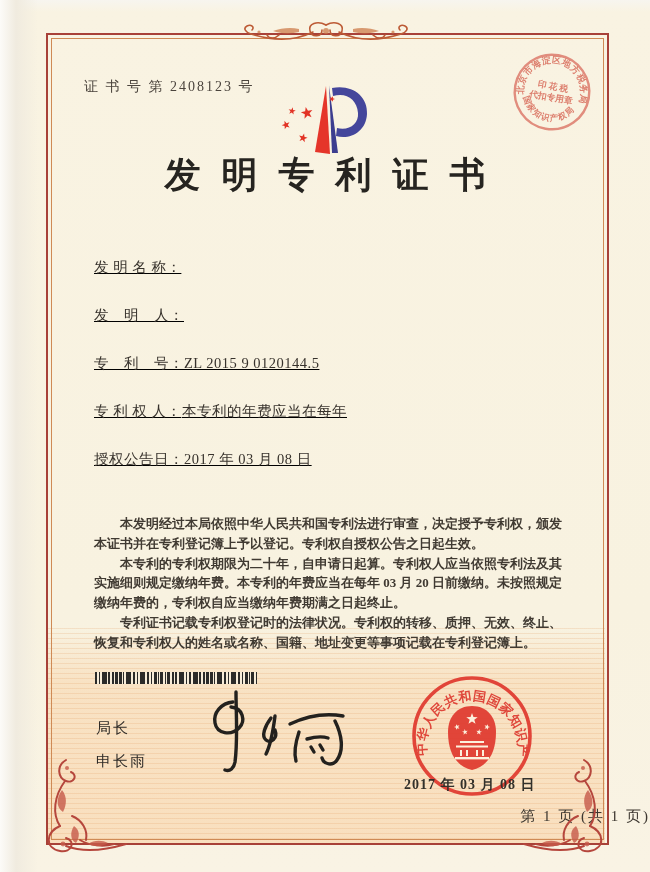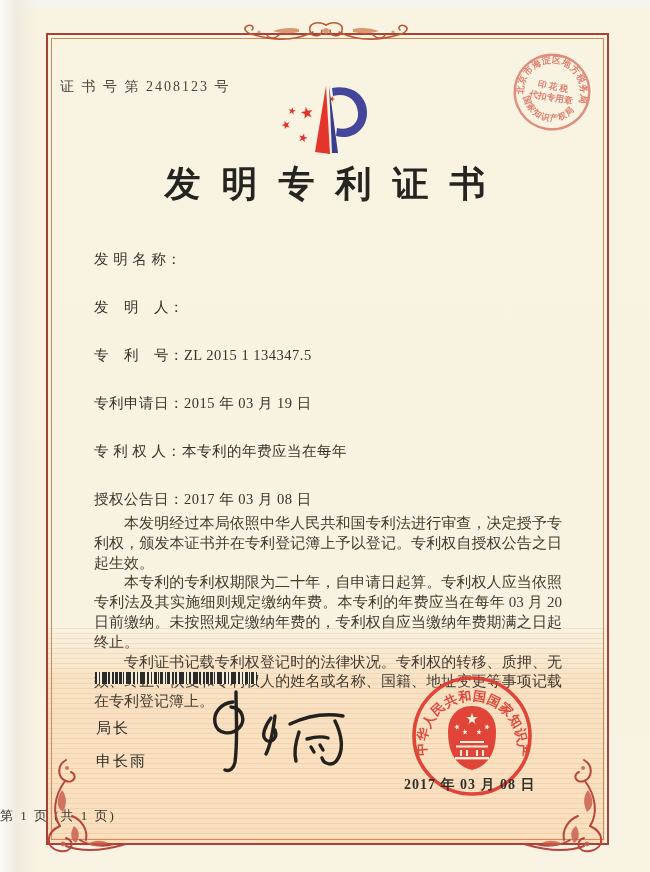--- a/index.html
+++ b/index.html
@@ -24,61 +24,62 @@
   }
   .frame-outer{
     position:absolute;left:46px;top:33px;width:559px;height:808px;
     border:2px solid #a84138;
   }
   .frame-inner{
     position:absolute;left:3px;top:3px;right:3px;bottom:3px;
     border:1px solid #cf8a55;
   }
   .cert-no{
-    position:absolute;left:60px;top:78px;
+    position:absolute;left:84px;top:78px;
     font-size:14px;color:#4b443d;letter-spacing:2px;white-space:nowrap;
   }
   .logo{position:absolute;left:280px;top:84px;width:92px;height:76px;}
   .title{
-    position:absolute;left:0;right:0;top:160px;text-align:center;
+    position:absolute;left:0;right:0;top:151px;text-align:center;
     font-size:36px;font-weight:bold;color:#262420;
     letter-spacing:21px;text-indent:21px;white-space:nowrap;
   }
-  .fields{position:absolute;left:94px;top:248px;right:60px;}
+  .fields{position:absolute;left:94px;top:256px;right:60px;text-decoration:underline;}
   .field-row{
     display:flex;align-items:baseline;margin-bottom:26px;
     font-size:14.5px;color:#37322c;line-height:22px;
   }
   .field-label{min-width:88px;white-space:nowrap;letter-spacing:0.5px;}
   .field-value{white-space:nowrap;letter-spacing:0.5px;}
   .body-text{
     position:absolute;left:94px;top:514px;width:468px;
-    font-size:15px;line-height:19.8px;color:#403a32;
+    font-size:13px;line-height:19.8px;color:#403a32;
     text-align:justify;
+    font-weight:bold;
   }
   .body-text p{margin:0;text-indent:2em;}
   .barcode{
     position:absolute;left:95px;top:672px;width:162px;height:12px;
     background:
       repeating-linear-gradient(90deg,#2b2b29 0 1.5px,transparent 1.5px 3.5px),
       repeating-linear-gradient(90deg,#2b2b29 0 1px,transparent 1px 7px,#2b2b29 7px 10px,transparent 10px 13px);
     background-color:#f6ecd9;
   }
   .director{position:absolute;left:96px;top:719px;color:#2e2a26;z-index:3;}
   .director .d-title{font-size:15px;letter-spacing:2px;margin-bottom:14px;}
   .director .d-name{font-size:15px;letter-spacing:2px;}
   .signature{position:absolute;left:195px;top:688px;width:155px;height:90px;z-index:3;}
   .seal{position:absolute;left:410px;top:674px;width:124px;height:124px;z-index:2;}
   .seal-date{
     position:absolute;left:404px;top:776px;z-index:4;
     font-size:14px;color:#32302b;letter-spacing:1px;white-space:nowrap;font-weight:bold;
   }
   .footer{
-    position:absolute;left:0;right:0;top:807px;text-align:left;
-    font-size:13px;color:#3c362f;letter-spacing:2px;
+    position:absolute;left:0;right:0;top:807px;text-align:right;
+    font-size:15px;color:#3c362f;letter-spacing:2px;
   }
   .tax-stamp{
     position:absolute;left:511px;top:51px;width:82px;height:82px;
     transform:rotate(10deg);opacity:0.9;z-index:2;
   }
   .ornament-top{position:absolute;left:233px;top:18px;width:186px;height:30px;z-index:2;}
   .flourish{position:absolute;width:92px;height:98px;z-index:2;}
   .flourish.bl{left:36px;top:756px;}
   .flourish.br{left:522px;top:756px;transform:scaleX(-1);}
 </style>
@@ -168,25 +169,21 @@
 
   <div class="fields">
     <div class="field-row">
       <span class="field-label">发 明 名 称：</span>
     </div>
     <div class="field-row">
       <span class="field-label">发　明　人：</span>
     </div>
     <div class="field-row">
       <span class="field-label">专　利　号：</span>
-      <span class="field-value">ZL 2015 1 134347.5</span>
-    </div>
-    <div class="field-row">
-      <span class="field-label">专利申请日：</span>
-      <span class="field-value">2015 年 03 月 19 日</span>
+      <span class="field-value">ZL 2015 9 0120144.5</span>
     </div>
     <div class="field-row">
       <span class="field-label">专 利 权 人：</span>
       <span class="field-value">本专利的年费应当在每年</span>
     </div>
     <div class="field-row">
       <span class="field-label">授权公告日：</span>
       <span class="field-value">2017 年 03 月 08 日</span>
     </div>
   </div>

